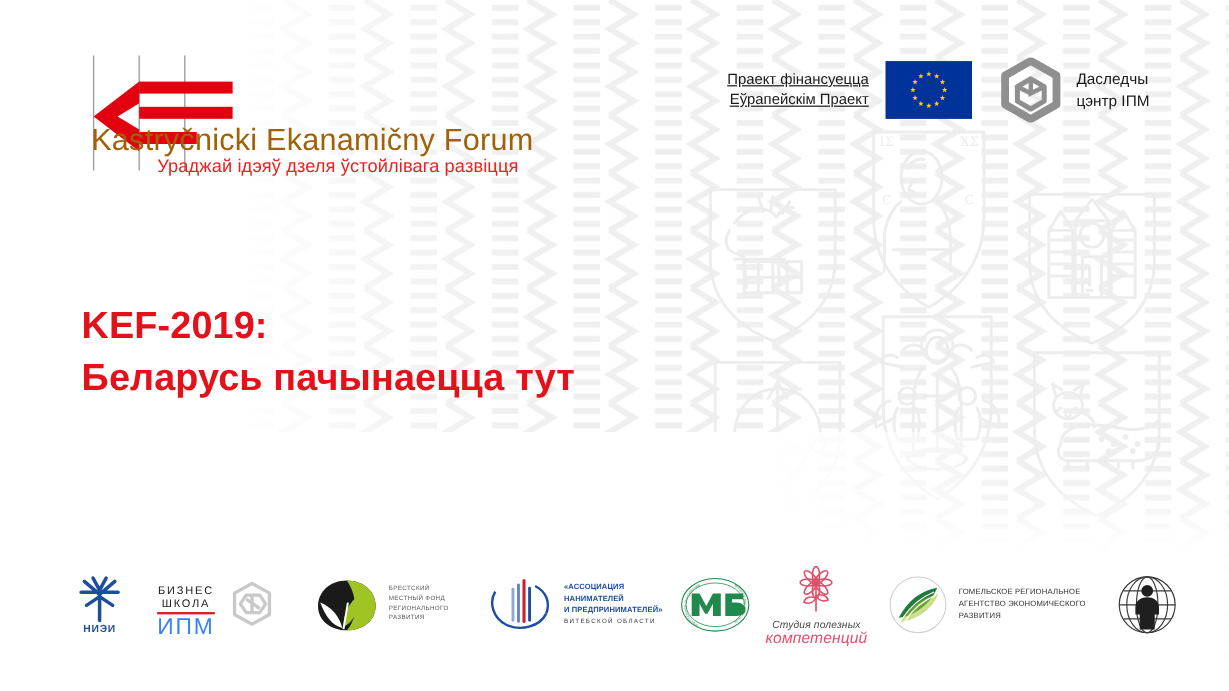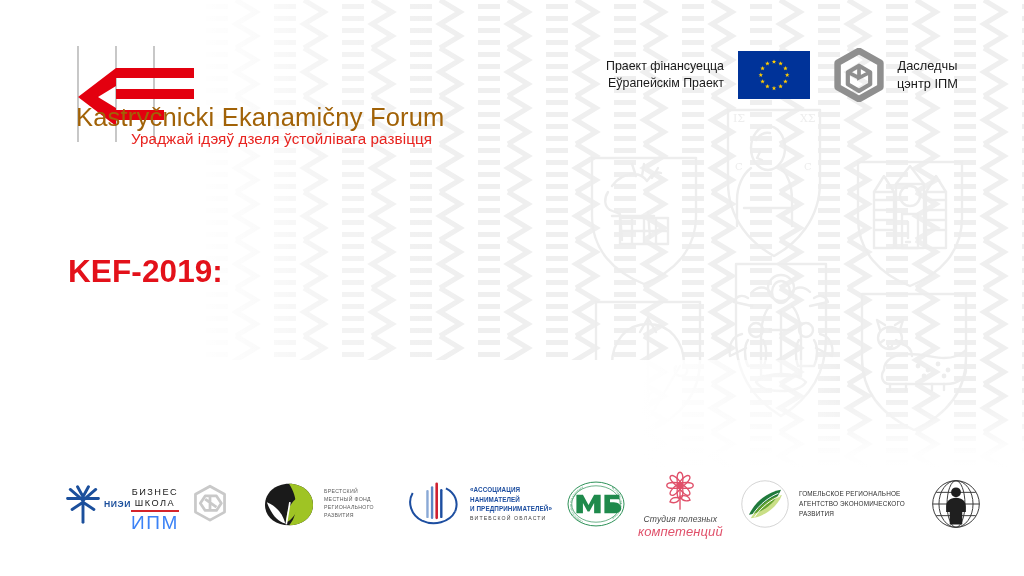--- a/index.html
+++ b/index.html
@@ -118,33 +118,33 @@
     align-items: center;
     z-index: 10;
   }
   #funding-text {
     font-size: 12.4px;
     color: #1a1a1a;
     line-height: 1.38;
     text-align: right;
     white-space: nowrap;
     margin-right: 14px;
+    text-decoration: underline;
   }
   #eu-flag {
     width: 72px;
     height: 48px;
     background: #003399;
     position: relative;
     flex: none;
   }
   #ipm-block {
     display: flex;
     align-items: center;
     margin-left: 22px;
-    text-align: center;
   }
   #ipm-text {
     font-size: 12.8px;
     color: #1a1a1a;
     line-height: 1.38;
     white-space: nowrap;
     margin-left: 11px;
   }
 
   
@@ -357,26 +357,27 @@
       </svg>
       <div id="ipm-text">
         <div>Даследчы</div>
         <div>цэнтр ІПМ</div>
       </div>
     </div>
   </div>
 
   <div id="main-title">
     <div>KEF-2019:</div>
+    <div>Беларусь пачынаецца тут</div>
   </div>
 
   <div id="partners">
 
     <div class="partner" style="left:62px;">
-      <div style="display:flex;flex-direction:row;align-items:center;">
+      <div style="display:flex;flex-direction:column;align-items:center;">
         <svg viewBox="0 0 46 44" width="42" height="40" aria-hidden="true">
           <g stroke="#1b4f9c" stroke-width="3.2" fill="none" stroke-linecap="round">
             <path d="M23 42 L23 16"></path>
             <path d="M23 18 L9 6 M23 18 L37 6 M23 16 L6 16 M23 16 L40 16
                      M23 20 L11 28 M23 20 L35 28 M23 14 L17 3 M23 14 L29 3"></path>
           </g>
         </svg>
         <div class="niei-label">НИЭИ</div>
       </div>
     </div>

